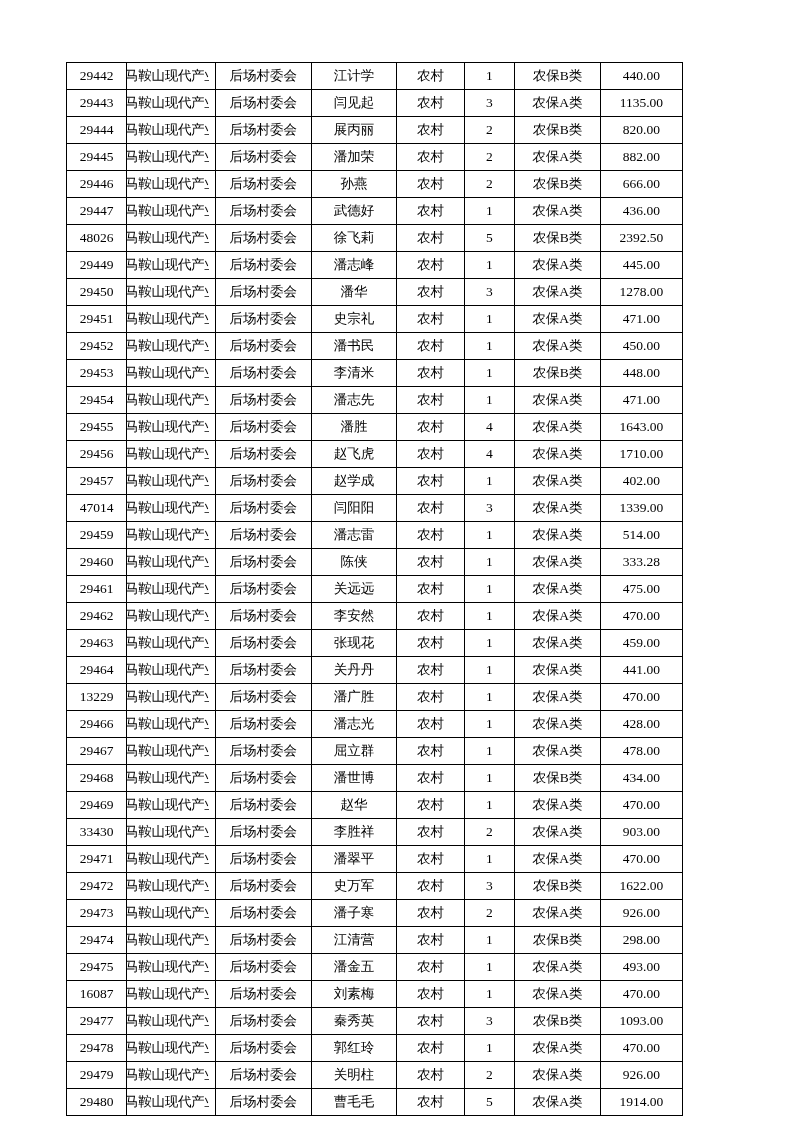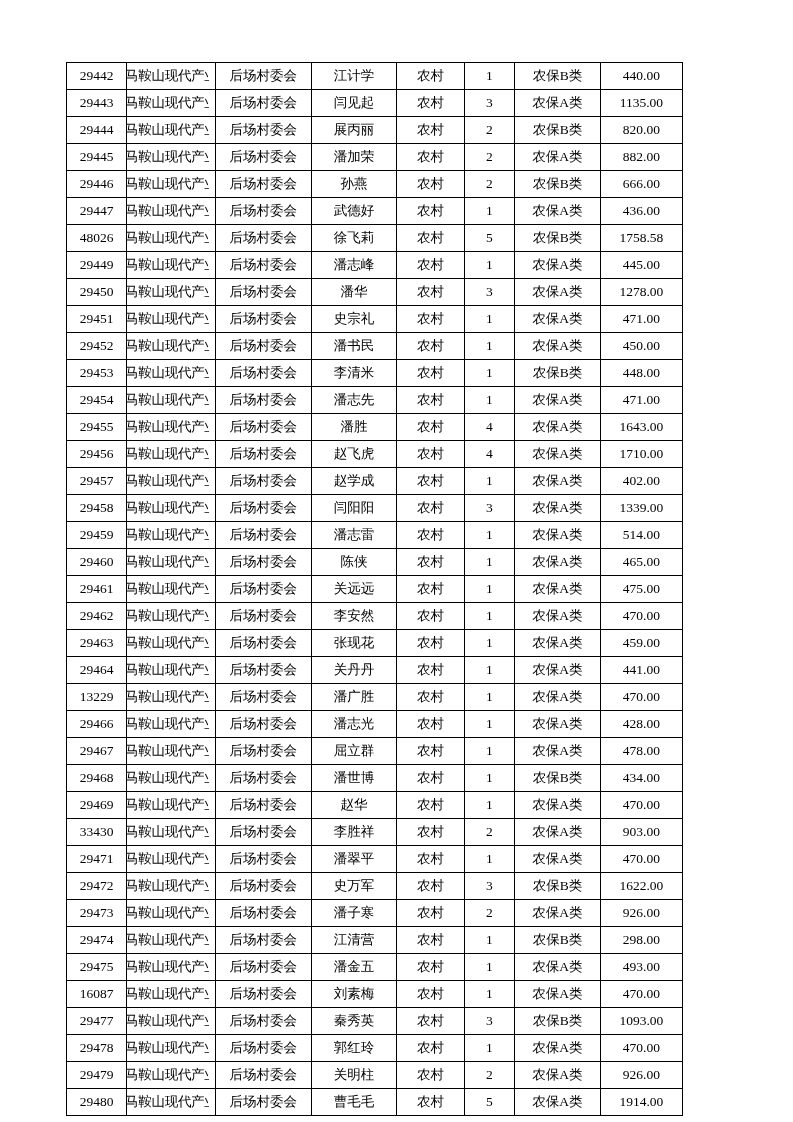--- a/index.html
+++ b/index.html
@@ -163,21 +163,21 @@
         <tr>
           <td class="id-cell">48026</td>
           <td class="org-cell">
             <span class="org-clip">马鞍山现代产业</span>
           </td>
           <td class="vill-cell">后场村委会</td>
           <td class="name-cell">徐飞莉</td>
           <td class="type-cell">农村</td>
           <td class="count-cell">5</td>
           <td class="cat-cell">农保B类</td>
-          <td class="amount-cell">1758.58</td>
+          <td class="amount-cell">2392.50</td>
         </tr>
         <tr>
           <td class="id-cell">29449</td>
           <td class="org-cell">
             <span class="org-clip">马鞍山现代产业</span>
           </td>
           <td class="vill-cell">后场村委会</td>
           <td class="name-cell">潘志峰</td>
           <td class="type-cell">农村</td>
           <td class="count-cell">1</td>
@@ -274,21 +274,21 @@
             <span class="org-clip">马鞍山现代产业</span>
           </td>
           <td class="vill-cell">后场村委会</td>
           <td class="name-cell">赵学成</td>
           <td class="type-cell">农村</td>
           <td class="count-cell">1</td>
           <td class="cat-cell">农保A类</td>
           <td class="amount-cell">402.00</td>
         </tr>
         <tr>
-          <td class="id-cell">29458</td>
+          <td class="id-cell">47014</td>
           <td class="org-cell">
             <span class="org-clip">马鞍山现代产业</span>
           </td>
           <td class="vill-cell">后场村委会</td>
           <td class="name-cell">闫阳阳</td>
           <td class="type-cell">农村</td>
           <td class="count-cell">3</td>
           <td class="cat-cell">农保A类</td>
           <td class="amount-cell">1339.00</td>
         </tr>
@@ -307,21 +307,21 @@
         <tr>
           <td class="id-cell">29460</td>
           <td class="org-cell">
             <span class="org-clip">马鞍山现代产业</span>
           </td>
           <td class="vill-cell">后场村委会</td>
           <td class="name-cell">陈侠</td>
           <td class="type-cell">农村</td>
           <td class="count-cell">1</td>
           <td class="cat-cell">农保A类</td>
-          <td class="amount-cell">465.00</td>
+          <td class="amount-cell">333.28</td>
         </tr>
         <tr>
           <td class="id-cell">29461</td>
           <td class="org-cell">
             <span class="org-clip">马鞍山现代产业</span>
           </td>
           <td class="vill-cell">后场村委会</td>
           <td class="name-cell">关远远</td>
           <td class="type-cell">农村</td>
           <td class="count-cell">1</td>

